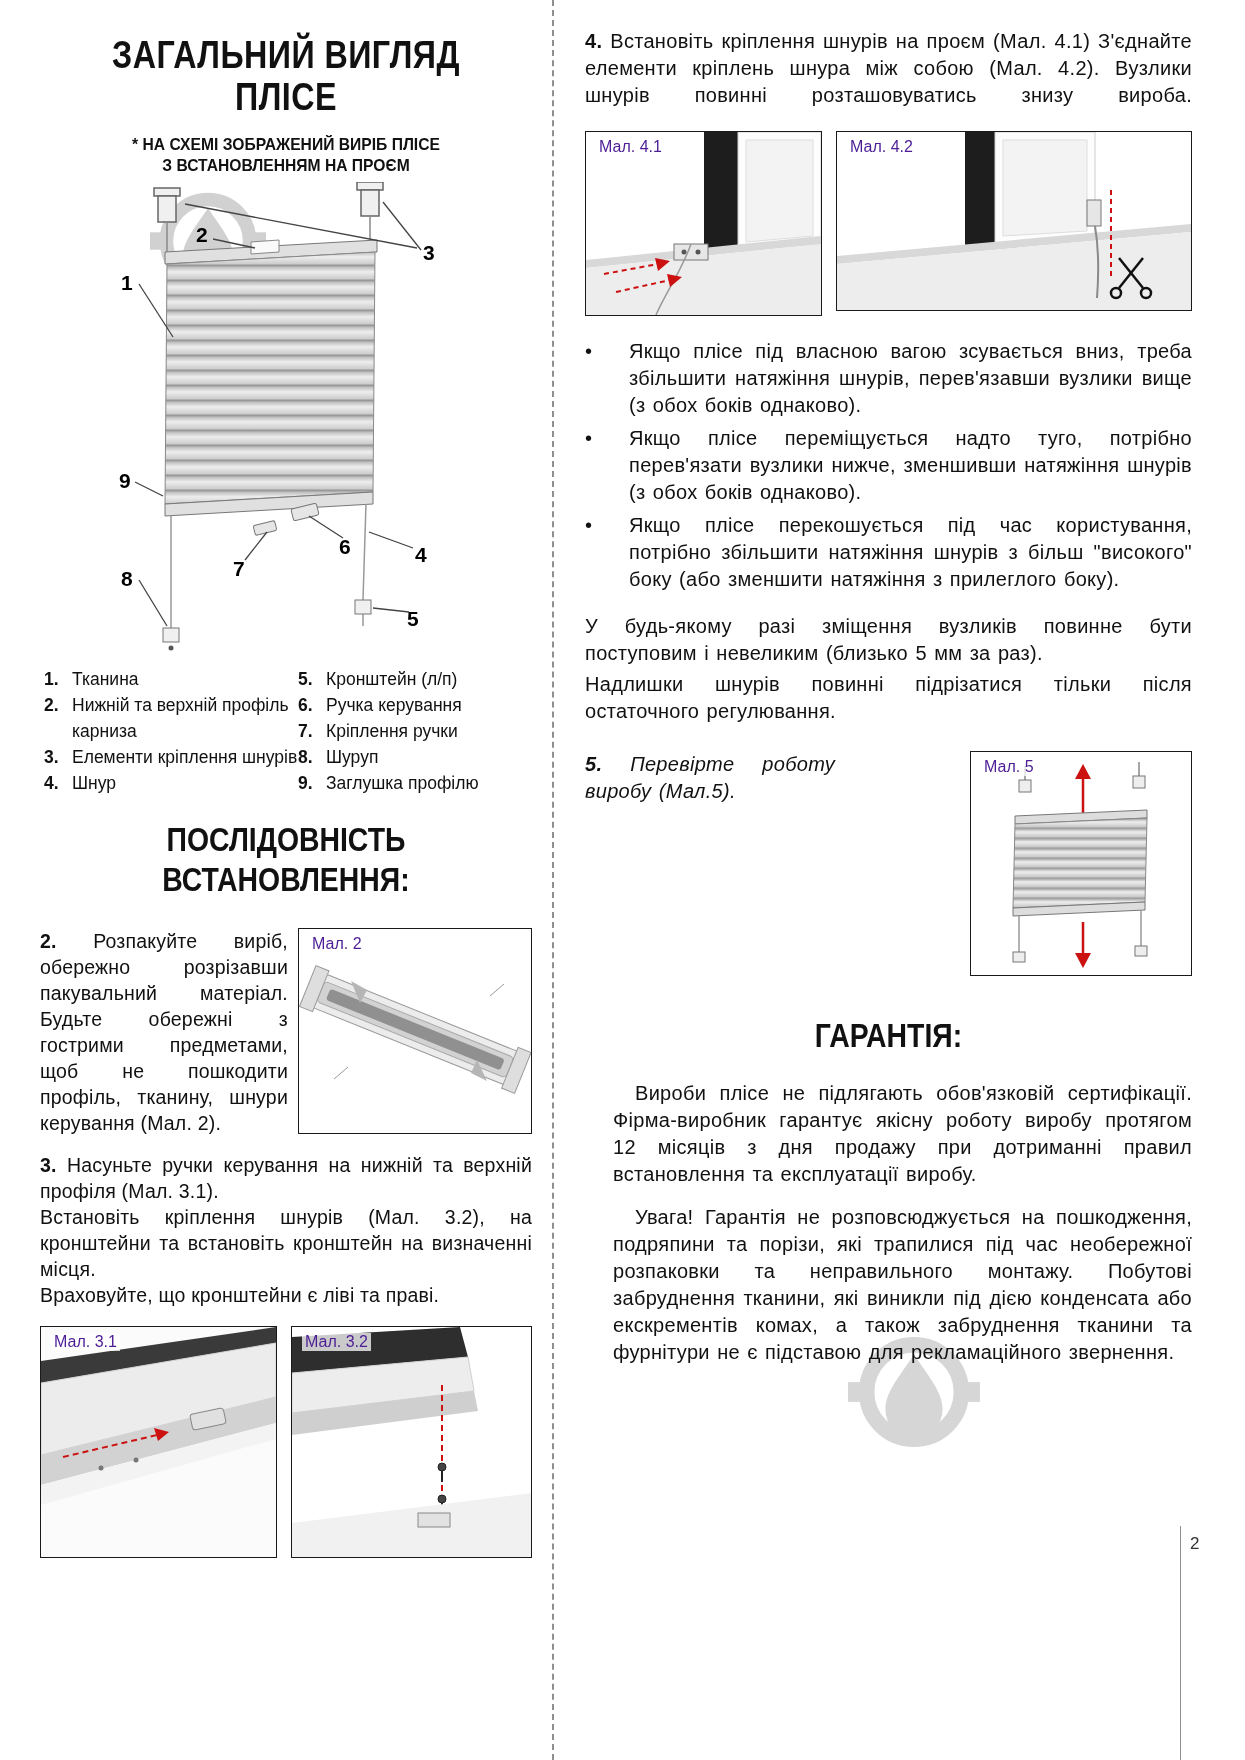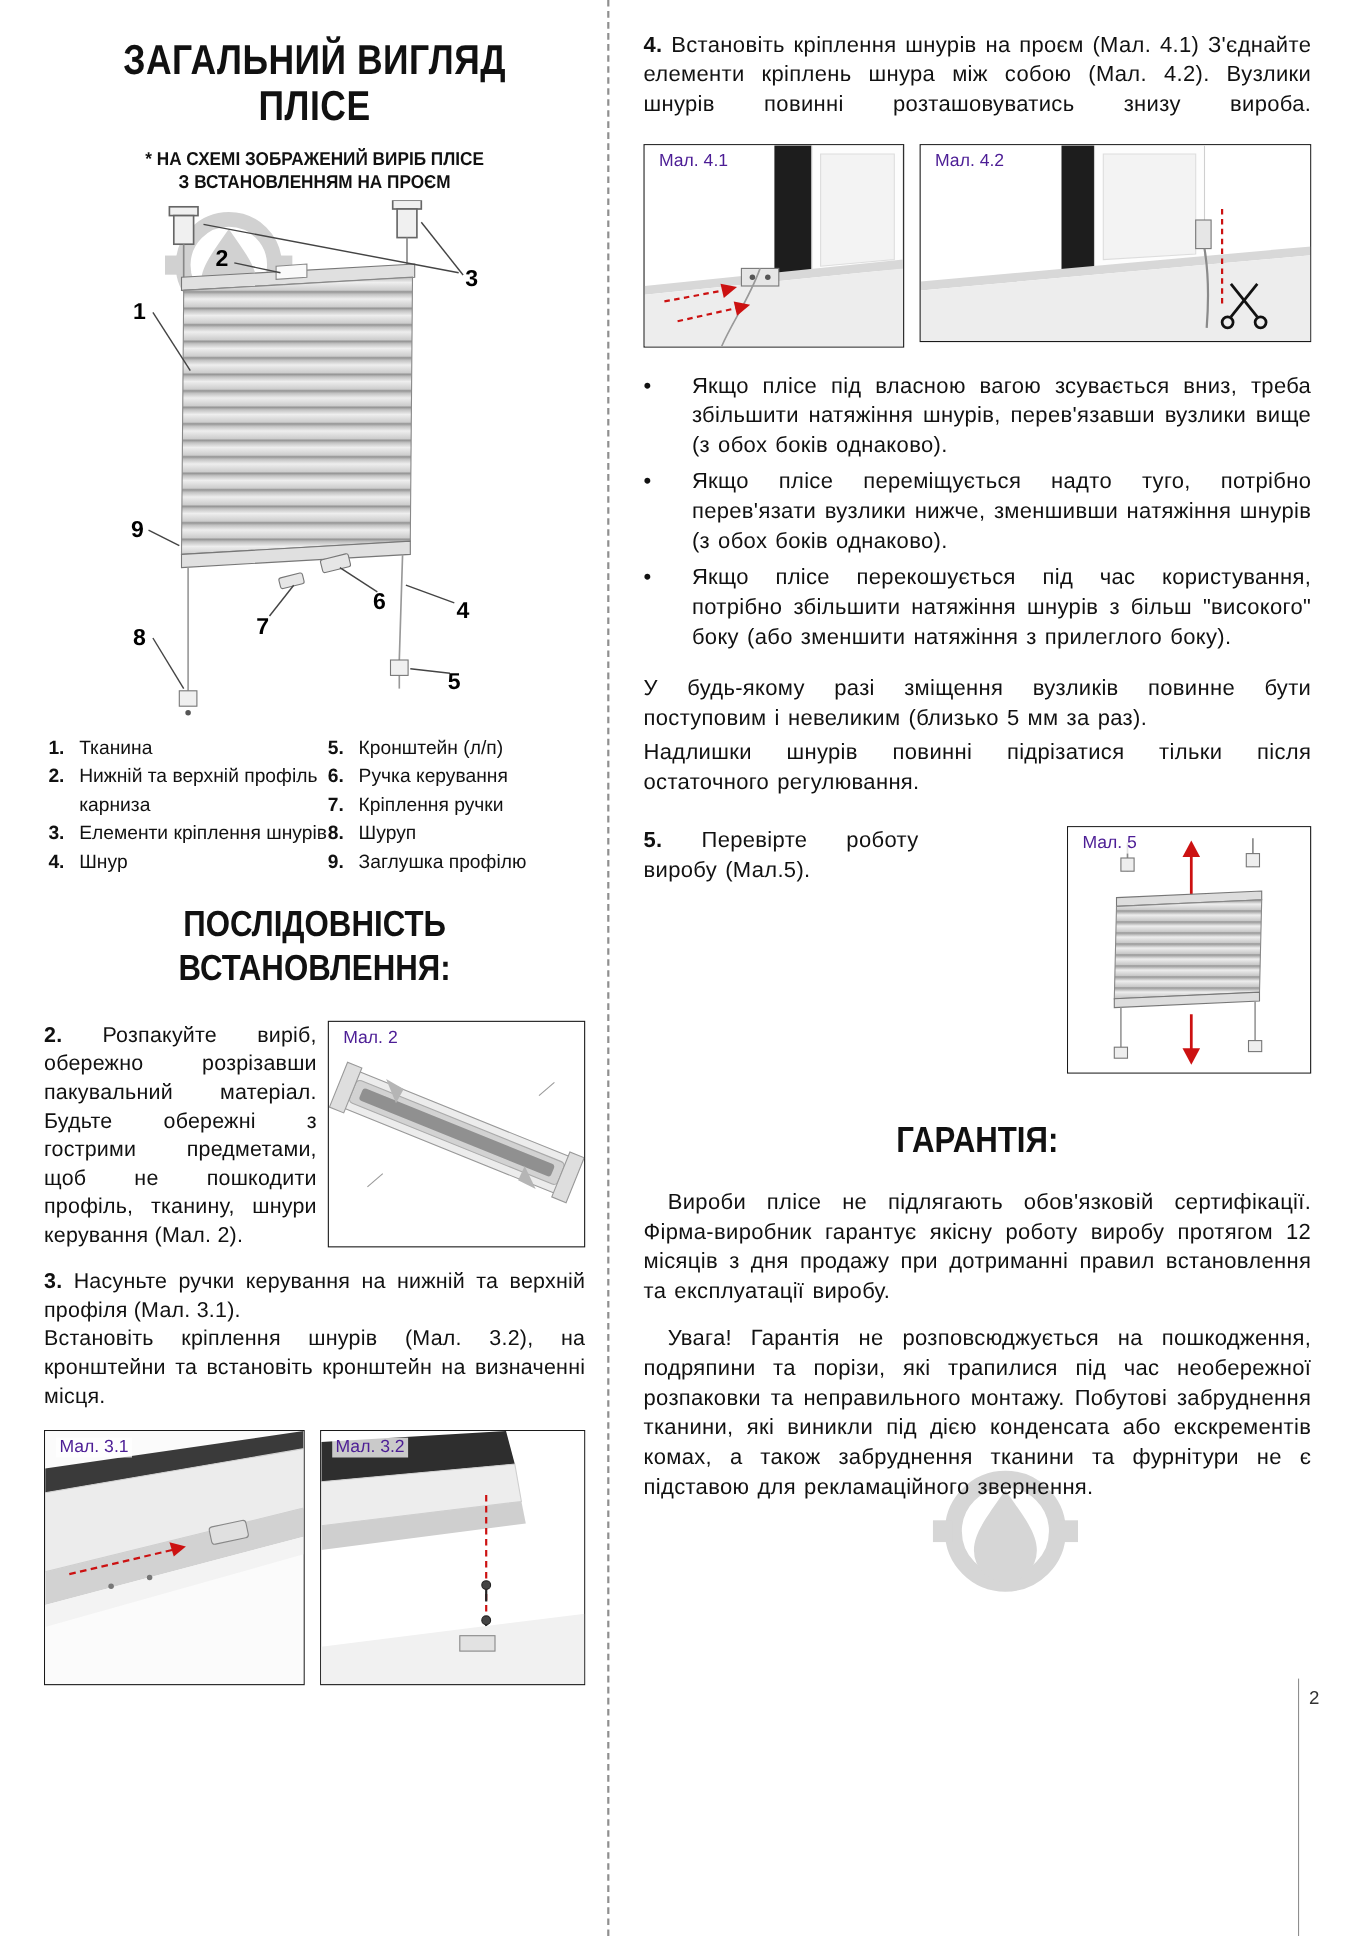--- a/index.html
+++ b/index.html
@@ -13,21 +13,21 @@
   .col-left  { left:40px;  width:492px; padding-top:34px; }
   .col-right { left:585px; width:607px; padding-top:28px; }
 
   .hdr-big { font-weight:bold; text-align:center; font-size:38px; line-height:42px; letter-spacing:.5px; transform:scaleX(.85); }
   .hdr-sub { font-weight:bold; text-align:center; font-size:17px; line-height:21px; margin-top:16px; transform:scaleX(.92); }
   .hdr-sec { font-weight:bold; text-align:center; font-size:33px; line-height:40px; transform:scaleX(.86); }
 
   .body-text { font-size:19.5px; line-height:26px; text-align:justify; letter-spacing:.2px; }
   .rbody { font-size:20px; line-height:27px; text-align:justify; letter-spacing:.3px; word-spacing:1.5px; }
   .stretch-last { text-align-last:justify; }
-  .indent { text-indent:22px; }
+  .indent { text-indent:22px;margin-left:28px; }
 
   
   .diagram { position:relative; width:430px; height:478px; margin:6px 0 0 15px; }
   .diagram svg { position:absolute; left:0; top:0; }
   svg text.num { font-size:21px; font-weight:bold; fill:#000; font-family:"Liberation Sans","DejaVu Sans",sans-serif; }
 
   
   .legend { display:flex; margin-top:6px; font-size:17.5px; line-height:26px; }
   .legend-col1 { width:258px; padding-left:4px; }
   .legend-col2 { flex:1; }
@@ -56,21 +56,21 @@
 
   .bullets { margin-top:22px; }
   .bullet { display:flex; margin-bottom:6px; }
   .bullet .mark { width:44px; flex:none; font-size:20px; line-height:27px; }
   .bullet .btext { flex:1; }
 
   .notes { margin-top:20px; }
   .notes p + p { margin-top:4px; }
 
   .step5-row { display:flex; margin-top:26px; }
-  .step5-text { width:250px; flex:none; }
+  .step5-text { width:250px; flex:none;font-style:italic; }
   .step5-gap { flex:1; }
   .fig5 { width:222px; height:225px; flex:none; }
 
   .war-hdr { margin-top:40px; }
   .war-p1 { margin-top:24px; }
   .war-p2 { margin-top:16px; }
 
   .watermark { position:absolute; z-index:0; opacity:.85; }
   .wm1 { left:150px; top:183px; width:116px; height:116px; }
   .wm2 { left:848px; top:1326px; width:132px; height:132px; }
@@ -246,20 +246,21 @@
           <path d="M188,152 l-16,-8 6,-13 z" fill="#b5b5b5"></path>
           <path d="M205,55 l-14,12" stroke="#999" fill="none"></path>
           <path d="M35,150 l14,-12" stroke="#999" fill="none"></path>
         </svg>
       </div>
     </div>
 
     <div class="step3">
       <p class="body-text"><b class="lead">3.</b><span> Насуньте ручки керування на нижній та верхній профіля (Мал. 3.1).</span></p>
       <p class="body-text">Встановіть кріплення шнурів (Мал. 3.2), на кронштейни та встановіть кронштейн на визначенні місця.</p>
+      <p class="body-text">Враховуйте, що кронштейни є ліві та праві.</p>
     </div>
 
     <div class="figs3-row">
       <div class="figbox fig31">
         <span class="figlabel">Мал. 3.1</span>
         <svg width="235" height="230" viewBox="0 0 235 230">
           <rect width="235" height="230" fill="#fbfbfb"></rect>
           <polygon points="0,34 235,0 235,16 0,56" fill="#3a3a3a"></polygon>
           <polygon points="0,56 235,16 235,70 0,128" fill="#ececec" stroke="#cfcfcf"></polygon>
           <polygon points="0,128 235,70 235,96 0,158" fill="#d2d2d2"></polygon>

